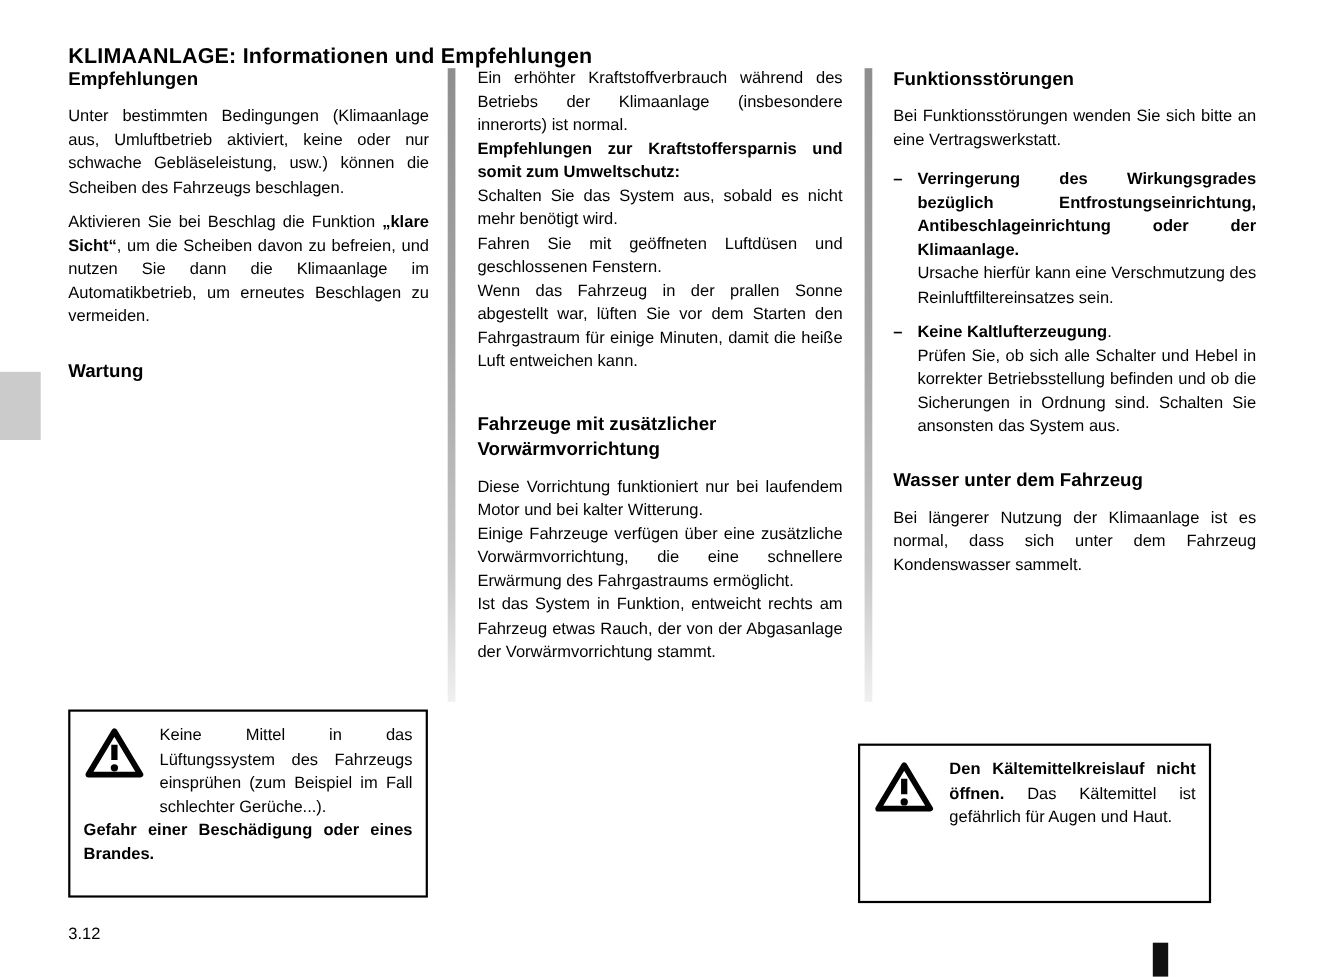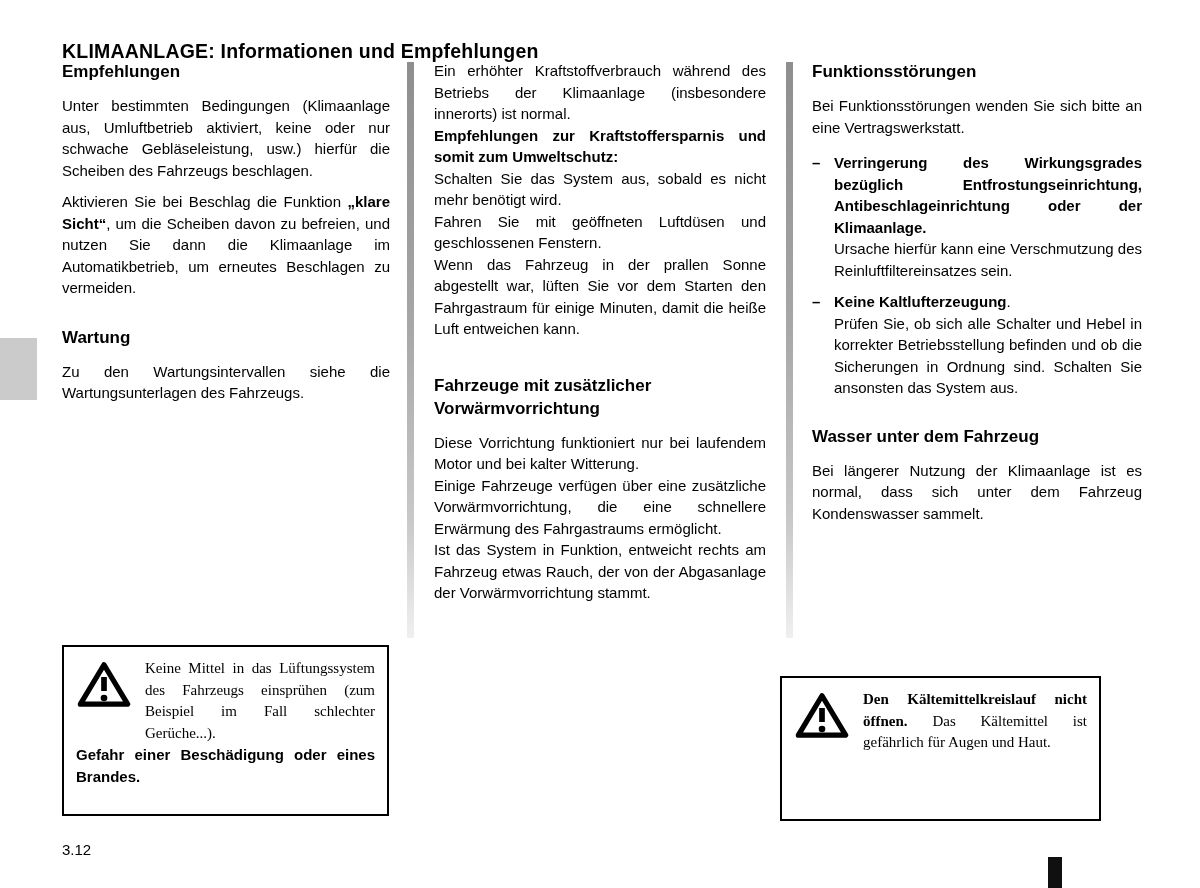--- a/index.html
+++ b/index.html
@@ -49,42 +49,41 @@
   .dash { flex:0 0 22px; width:22px; font-size:15px; line-height:21.5px; font-weight:700; }
   .item-body { flex:1; min-width:0; }
 
   .warnbox {
     position:absolute; background:#fff;
     border:2px solid #000;
     padding:11px 12px 10px 12px;
   }
   .warn1 { left:62px;  top:645px; width:327px; height:171px; }
   .warn2 { left:780px; top:676px; width:321px; height:145px; }
-  .warn-row { display:flex; gap:13px; align-items:flex-start;font-family:Liberation Serif, serif; }
+  .warn-row { display:flex; gap:13px; align-items:flex-start; }
   .warn-icon { flex:0 0 56px; width:56px; height:52px; display:block; }
   .warn-icon svg { display:block; width:56px; height:52px; }
   .warn-note { margin-top:13px; }
 </style>
 </head>
 <body>
 
 <div class="page">
 
   <h1 class="title">KLIMAANLAGE: Informationen und Empfehlungen</h1>
 
   <div class="side-tab"></div>
   <div class="divider d1"></div>
   <div class="divider d2"></div>
 
   <section class="col col1">
     <h2 class="section">Empfehlungen</h2>
-    <p class="p">Unter bestimmten Bedingungen (Klimaanlage aus, Umluftbetrieb aktiviert, keine oder nur schwache Gebläseleistung, usw.) hierfür die Scheiben des Fahrzeugs beschlagen.</p>
+    <p class="p">Unter bestimmten Bedingungen (Klimaanlage aus, Umluftbetrieb aktiviert, keine oder nur schwache Gebläseleistung, usw.) können die Scheiben des Fahrzeugs beschlagen.</p>
     <p class="p"><span>Aktivieren Sie bei Beschlag die Funktion </span><b>„klare Sicht“</b><span>, um die Scheiben davon zu befreien, und nutzen Sie dann die Klimaanlage im Automatikbetrieb, um erneutes Beschlagen zu vermeiden.</span></p>
     <h2 class="section gap">Wartung</h2>
-    <p class="p">Zu den Wartungsintervallen siehe die Wartungsunterlagen des Fahrzeugs.</p>
   </section>
 
   <section class="col col2">
     <p class="p tight">Ein erhöhter Kraftstoffverbrauch während des Betriebs der Klimaanlage (insbesondere innerorts) ist normal.</p>
     <p class="p tight bold">Empfehlungen zur Kraftstoffersparnis und somit zum Umweltschutz:</p>
     <p class="p tight">Schalten Sie das System aus, sobald es nicht mehr benötigt wird.</p>
     <p class="p tight">Fahren Sie mit geöffneten Luftdüsen und geschlossenen Fenstern.</p>
     <p class="p tight">Wenn das Fahrzeug in der prallen Sonne abgestellt war, lüften Sie vor dem Starten den Fahrgastraum für einige Minuten, damit die heiße Luft entweichen kann.</p>
     <h2 class="section gap-lg">Fahrzeuge mit zusätzlicher Vorwärmvorrichtung</h2>
     <p class="p tight">Diese Vorrichtung funktioniert nur bei laufendem Motor und bei kalter Witterung.</p>

